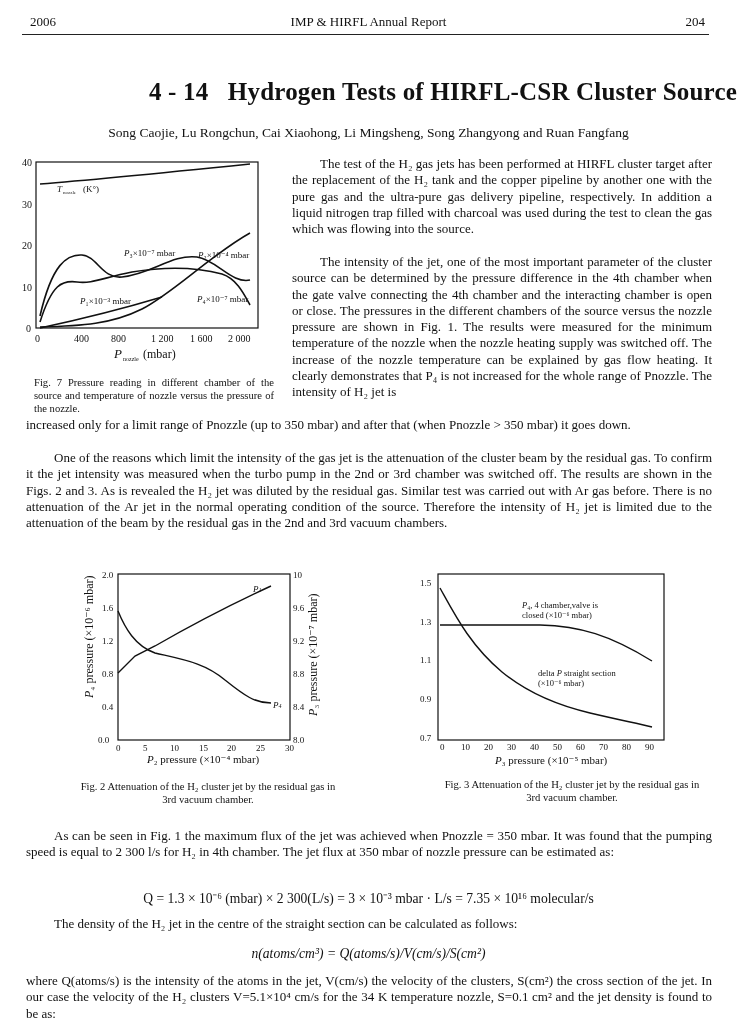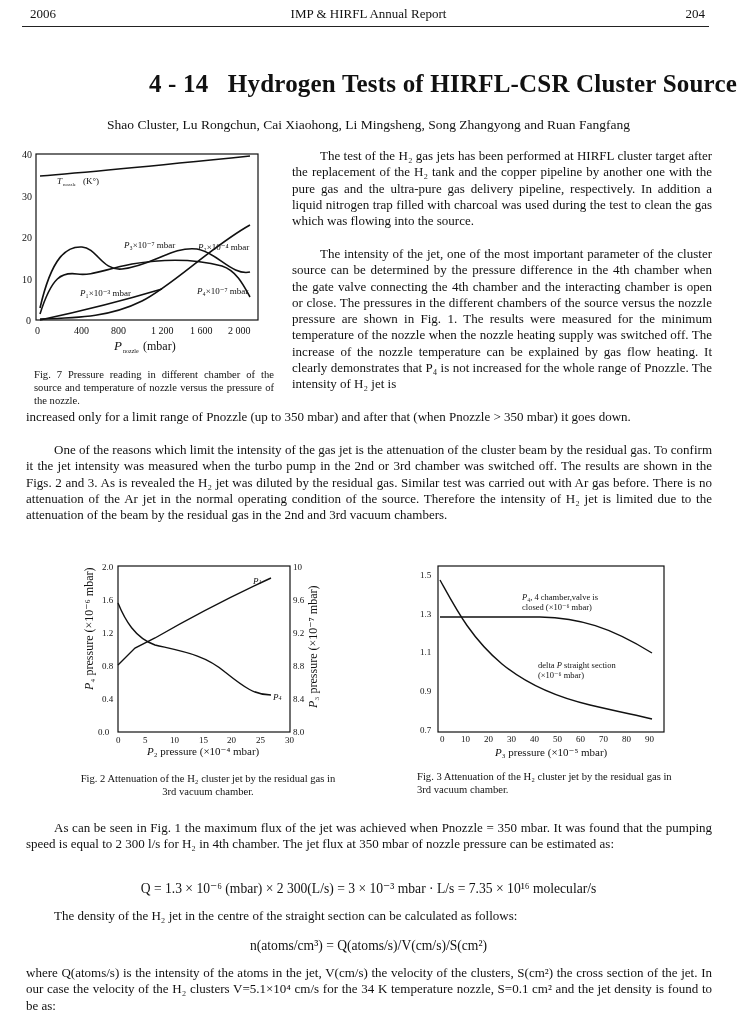--- a/index.html
+++ b/index.html
@@ -1,18 +1,18 @@
 <!DOCTYPE html>
 <html><head>
 <meta charset="utf-8">
 <style>
   html, body { margin:0; padding:0; background:#fff; }
   body { width:737px; height:1036px; position:relative; overflow:hidden;
          font-family:"Liberation Serif","DejaVu Serif",serif; color:#111; }
-  .abs { position:absolute; }
+  .abs { position:absolute;margin-top:8px; }
   .hdr { top:6px; font-size:13px; }
   .rule { left:22px; right:28px; top:26px; border-top:1.5px solid #222; }
   .title { left:0; right:0; top:70px; text-align:right; font-weight:bold; font-size:25px; letter-spacing:0.2px;}
   .authors { left:0; right:0; top:117px; text-align:center; font-size:13.5px; }
   .para { font-size:13px; line-height:16.3px; text-align:justify; }
   .cap { font-size:10.6px; line-height:13px; }
   .ind { text-indent:28px; }
   .eq { left:0; right:0; text-align:center; font-size:13.6px; }
   svg text { font-family:"Liberation Serif","DejaVu Serif",serif; fill:#111; }
 </style>
@@ -20,21 +20,21 @@
 <body>
 
 <div class="abs hdr" style="left:30px;">2006</div>
 <div class="abs hdr" style="left:0;right:0;text-align:center;">IMP &amp; HIRFL Annual Report</div>
 <div class="abs hdr" style="right:32px;">204</div>
 <div class="abs rule"></div>
 
 <div class="abs title">
   <span>4 - 14</span>&nbsp;&nbsp;&nbsp;<span>Hydrogen Tests of HIRFL-CSR Cluster Source</span>
 </div>
-<div class="abs authors">Shao Cluster, Lu Rongchun, Cai Xiaohong, Li Mingsheng, Song Zhangyong and Ruan Fangfang</div>
+<div class="abs authors">Song Caojie, Lu Rongchun, Cai Xiaohong, Li Mingsheng, Song Zhangyong and Ruan Fangfang</div>
 
 <div class="abs" style="left:22px;top:146px;width:265px;height:218px;">
   <svg width="265" height="218" viewBox="0 0 265 218">
     <rect x="14" y="8" width="222" height="166" fill="none" stroke="#111" stroke-width="1.2"></rect>
     <g font-size="10">
       <text x="0" y="12">40</text>
         <text x="0" y="54">30</text>
         <text x="0" y="95">20</text>
         <text x="0" y="137">10</text>
         <text x="4" y="178">0</text>
@@ -132,19 +132,19 @@
     <g fill="none" stroke="#111" stroke-width="1.4">
       <path d="M40,55 L140,55 C180,56 210,65 252,91"></path>
       <path d="M40,18 C55,45 70,75 102,102 C130,125 160,136 190,143 C220,150 235,153 252,157"></path>
     </g>
     <text x="122" y="38" font-size="8.5"><tspan font-style="italic">P</tspan>₄, 4 chamber,valve is</text>
     <text x="122" y="48" font-size="8.5">closed (×10⁻⁶ mbar)</text>
     <text x="138" y="106" font-size="8.5">delta <tspan font-style="italic">P</tspan> straight section</text>
     <text x="138" y="116" font-size="8.5">(×10⁻⁶ mbar)</text>
   </svg>
 </div>
-<div class="abs cap" style="left:417px;top:770px;width:270px;">Fig. 3  Attenuation of the H₂ cluster jet by the residual gas in 3rd vacuum chamber.</div>
+<div class="abs cap" style="left:437px;top:770px;width:270px;text-align:center;">Fig. 3  Attenuation of the H₂ cluster jet by the residual gas in 3rd vacuum chamber.</div>
 
 <div class="abs para ind" style="left:26px;top:820px;width:686px;">As can be seen in Fig. 1 the maximum flux of the jet was achieved when Pnozzle = 350 mbar. It was found that the pumping speed is equal to 2 300 l/s for H₂ in 4th chamber. The jet flux at 350 mbar of nozzle pressure can be estimated as:</div>
-<div class="abs eq" style="top:880px;">Q = 1.3 × 10⁻⁶ (mbar) × 2 300(L/s) = 3 × 10⁻³ mbar · L/s = 7.35 × 10¹⁶ molecular/s</div>
+<div class="abs eq" style="top:880px;font-family:Liberation Serif, serif;">Q = 1.3 × 10⁻⁶ (mbar) × 2 300(L/s) = 3 × 10⁻³ mbar · L/s = 7.35 × 10¹⁶ molecular/s</div>
 <div class="abs para ind" style="left:26px;top:908px;width:686px;">The density of the H₂ jet in the centre of the straight section can be calculated as follows:</div>
-<div class="abs eq" style="top:938px;">n(atoms/cm³) = Q(atoms/s)/V(cm/s)/S(cm²)</div>
+<div class="abs eq" style="top:938px;font-style:italic;">n(atoms/cm³) = Q(atoms/s)/V(cm/s)/S(cm²)</div>
 <div class="abs para" style="left:26px;top:965px;width:686px;">where Q(atoms/s) is the intensity of the atoms in the jet, V(cm/s) the velocity of the clusters, S(cm²) the cross section of the jet. In our case the velocity of the H₂ clusters V=5.1×10⁴ cm/s for the 34 K temperature nozzle, S=0.1 cm² and the jet density is found to be as:</div>
 
 </body></html>

